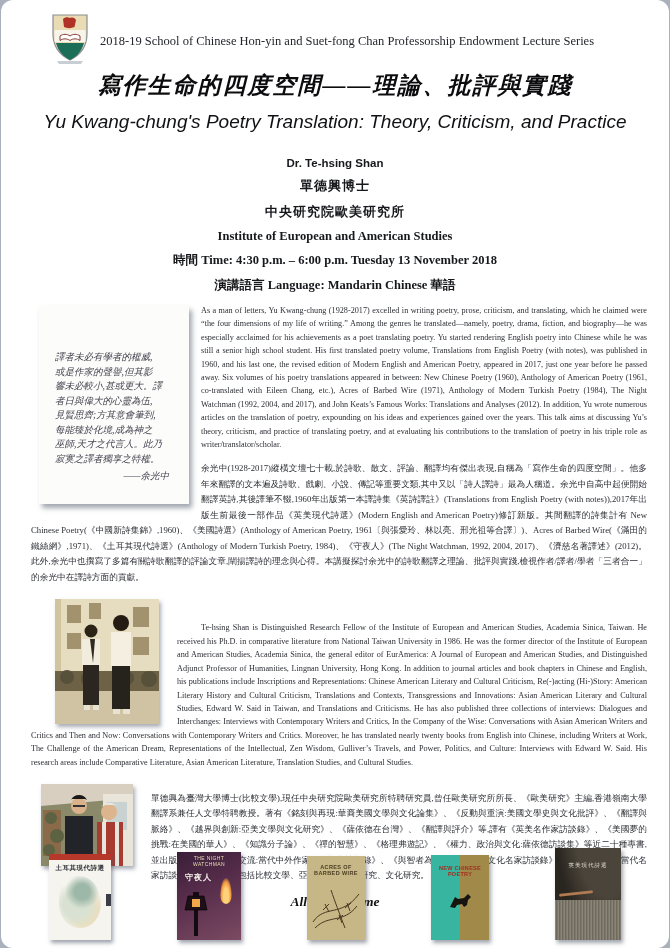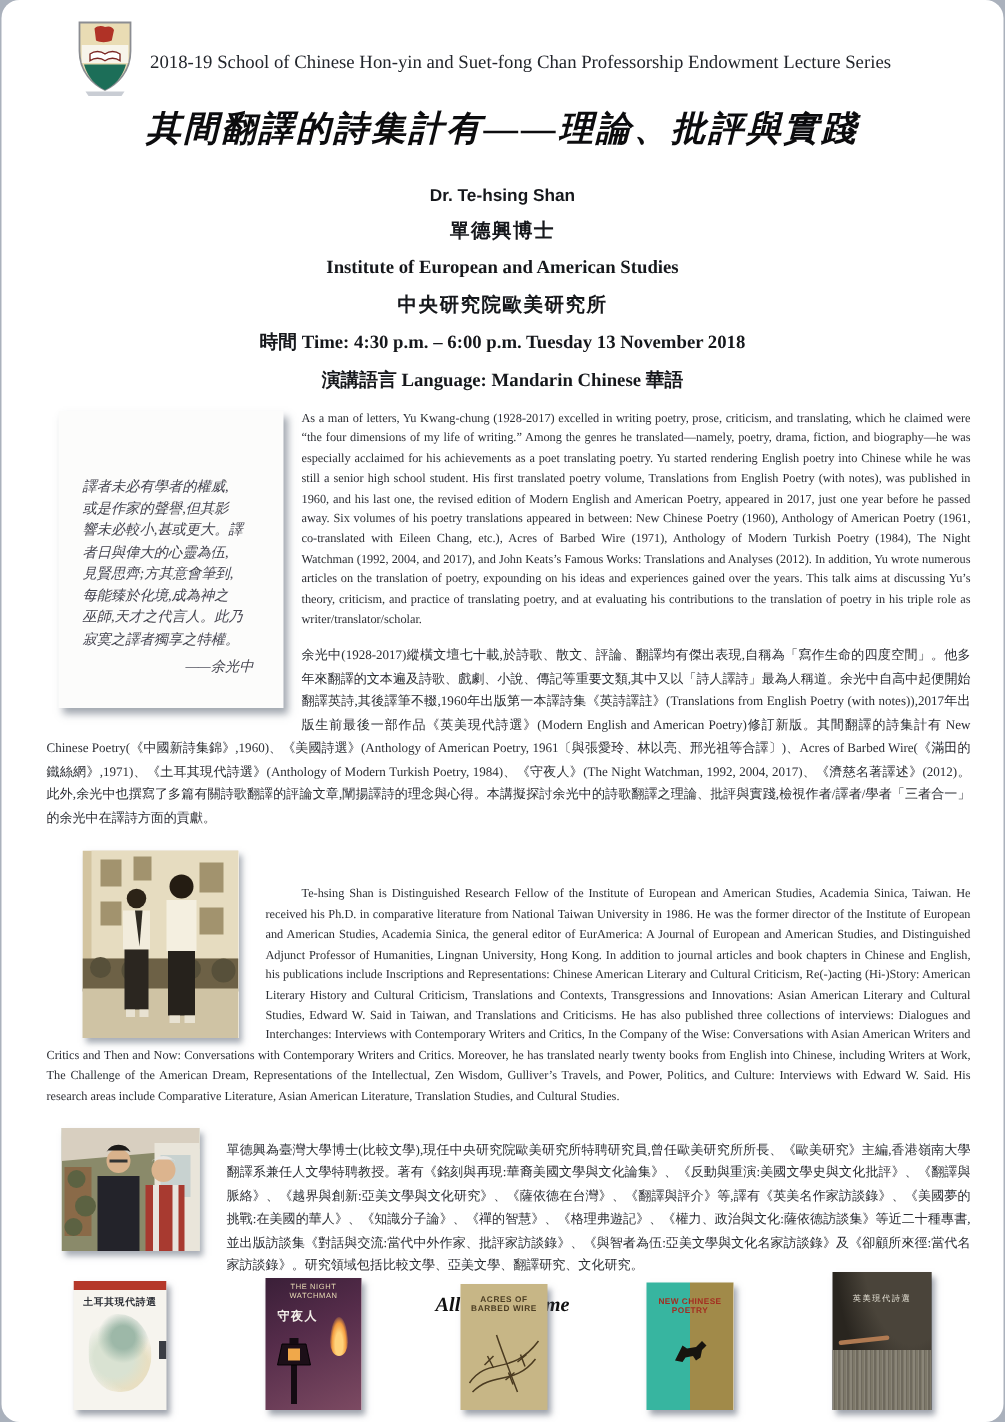--- a/index.html
+++ b/index.html
@@ -103,26 +103,27 @@
       <path d="M4 1 h34 v19 c0 14 -9 22 -17 26 C13 42 4 34 4 20 Z" fill="#e9dcb4" stroke="#8b8d92" stroke-width="1.2"></path>
       <path d="M14 5 c2 -2 5 -2 7 -1 c3 -1 5 0 6 2 l-1.5 7 c-3.5 1.5 -7.5 1.5 -10.5 0 Z" fill="#b03226"></path>
       <rect x="5.5" y="16" width="31" height="12" fill="#f7f4ea"></rect>
       <path d="M11 22 c3 -2.2 7 -2.2 10 0 c3 -2.2 7 -2.2 10 0 v4.5 c-3 -2.2 -7 -2.2 -10 0 c-3 -2.2 -7 -2.2 -10 0 Z" fill="#ffffff" stroke="#7a2522" stroke-width="0.9"></path>
       <path d="M7 29 c2.5 9 8 14 14 17 c6 -3 11.5 -8 14 -17 Z" fill="#1c6e58"></path>
       <path d="M8 47 h26 l-2 3 h-22 Z" fill="#c9cdd4"></path>
     </svg>
     <div class="series-title">2018-19 School of Chinese Hon-yin and Suet-fong Chan Professorship Endowment Lecture Series</div>
   </div>
 
-  <div class="title-zh">其間翻譯的詩集計有——理論、批評與實踐</div>
+  <div class="title-zh">寫作生命的四度空間——理論、批評與實踐</div>
+  <div class="title-en">Yu Kwang-chung's Poetry Translation: Theory, Criticism, and Practice</div>
 
   <div class="cline sans">Dr. Te-hsing Shan</div>
   <div class="cline zh">單德興博士</div>
+  <div class="cline zh">中央研究院歐美研究所</div>
   <div class="cline">Institute of European and American Studies</div>
-  <div class="cline zh">中央研究院歐美研究所</div>
   <div class="cline">時間 Time: 4:30 p.m. – 6:00 p.m. Tuesday 13 November 2018</div>
   <div class="cline">演講語言 Language: Mandarin Chinese  華語</div>
 
   <div class="section section-abstract">
     <div class="calligraphy">
       <div class="callig-quote">譯者未必有學者的權威,
 或是作家的聲譽,但其影
 響未必較小,甚或更大。譯
 者日與偉大的心靈為伍,
 見賢思齊;方其意會筆到,

